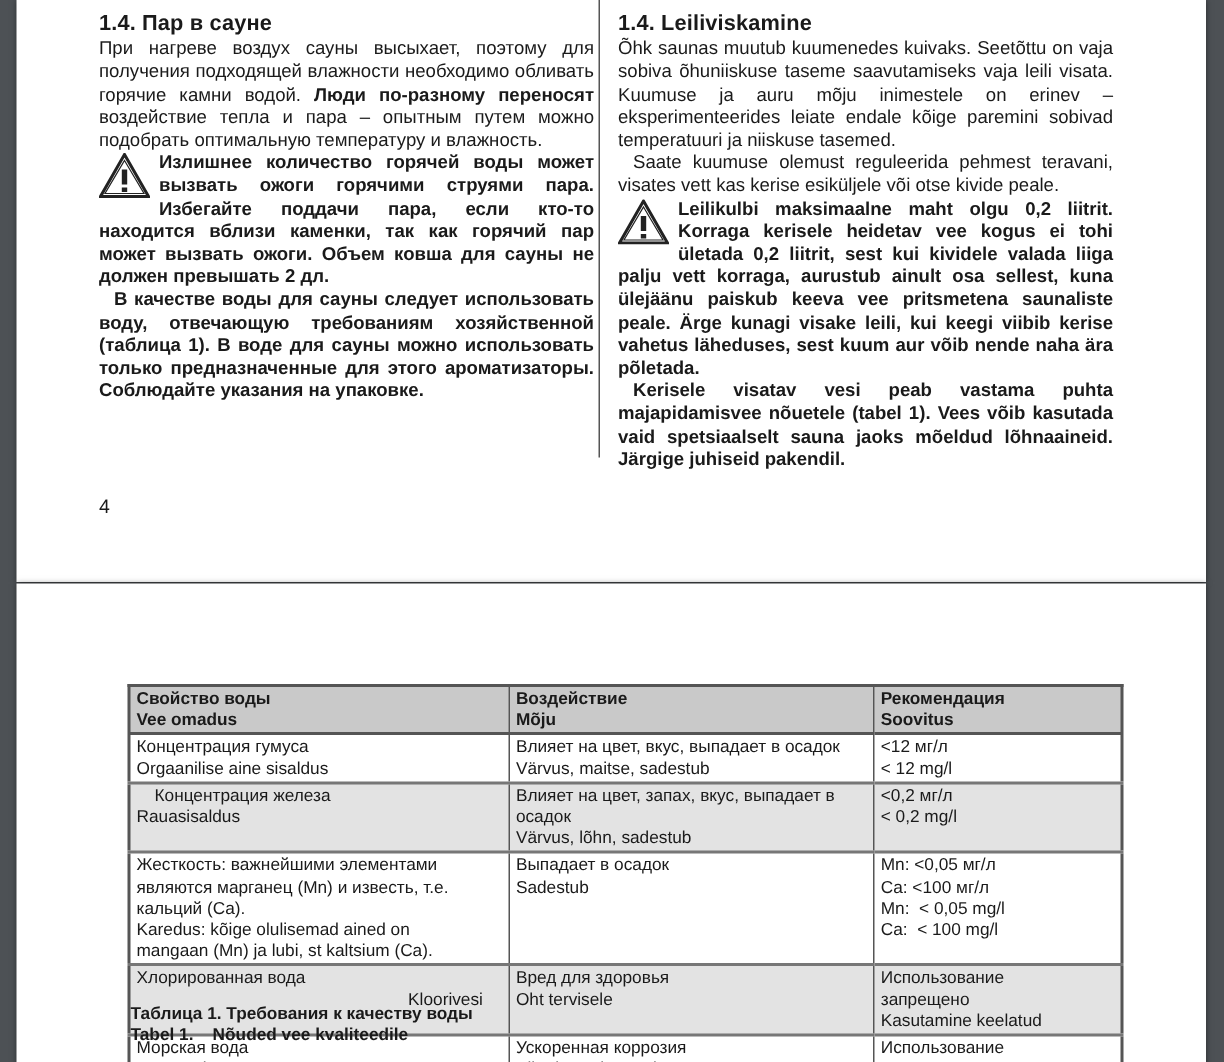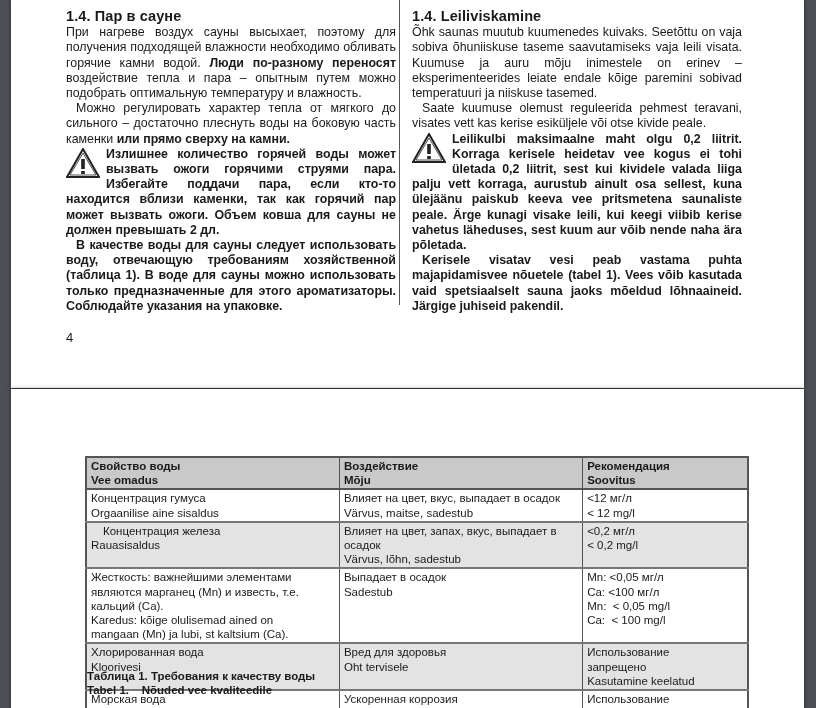--- a/index.html
+++ b/index.html
@@ -54,21 +54,20 @@
   .caption { position: absolute; left: 76px; top: 281px; font-size: 11.5px; line-height: 13.5px; font-weight: bold; }
   .line { display: block; }
 </style>
 </head>
 <body>
 
 <div class="page" id="page-top">
   <div class="col col-ru">
     <h2>1.4. Пар в сауне</h2>
     <p><span>При нагреве воздух сауны высыхает, поэтому для получения подходящей влажности необходимо обливать горячие камни водой. </span><span class="b">Люди по-разному переносят</span><span> воздействие тепла и пара – опытным путем можно подобрать оптимальную температуру и влажность.</span></p>
-    <p class="indent"><span>Можно регулировать характер тепла от мягкого до сильного – достаточно плеснуть воды на боковую часть каменки </span><span class="b">или прямо сверху на камни.</span></p>
     <div class="warn">
       <svg class="warn-icon" viewBox="0 0 34 30">
         <polygon points="17,1 33,29 1,29" fill="#fff" stroke="#222" stroke-width="2"></polygon>
         <polygon points="17,5 30,27 4,27" fill="#fff" stroke="#222" stroke-width="0.8"></polygon>
         <rect x="15.2" y="11" width="3.6" height="10" fill="#222"></rect>
         <rect x="15.2" y="23" width="3.6" height="3" fill="#222"></rect>
       </svg>
       <span>Излишнее количество горячей воды может вызвать ожоги горячими струями пара. Избегайте поддачи пара, если кто-то находится вблизи каменки, так как горячий пар может вызвать ожоги. Объем ковша для сауны не должен превышать 2 дл.</span>
     </div>
     <p class="indent b">В качестве воды для сауны следует использовать воду, отвечающую требованиям хозяйственной (таблица 1). В воде для сауны можно использовать только предназначенные для этого ароматизаторы. Соблюдайте указания на упаковке.</p>
@@ -157,21 +156,21 @@
           <td class="c3">
             <span class="line" style="white-space: pre-wrap;">Mn: &lt;0,05 мг/л</span>
             <span class="line" style="white-space: pre-wrap;">Ca: &lt;100 мг/л</span>
             <span class="line" style="white-space: pre-wrap;">Mn:  &lt; 0,05 mg/l</span>
             <span class="line" style="white-space: pre-wrap;">Ca:  &lt; 100 mg/l</span>
           </td>
         </tr>
         <tr class="shade">
           <td class="c1">
             <span class="line" style="white-space: pre-wrap;">Хлорированная вода</span>
-            <span class="line" style="white-space: pre-wrap;">Kloorivesi</span>
+            <span class="line" style="white-space: pre-wrap; text-align: right;">Kloorivesi</span>
           </td>
           <td class="c2">
             <span class="line" style="white-space: pre-wrap;">Вред для здоровья</span>
             <span class="line" style="white-space: pre-wrap;">Oht tervisele</span>
           </td>
           <td class="c3">
             <span class="line" style="white-space: pre-wrap;">Использование запрещено</span>
             <span class="line" style="white-space: pre-wrap;">Kasutamine keelatud</span>
           </td>
         </tr>

